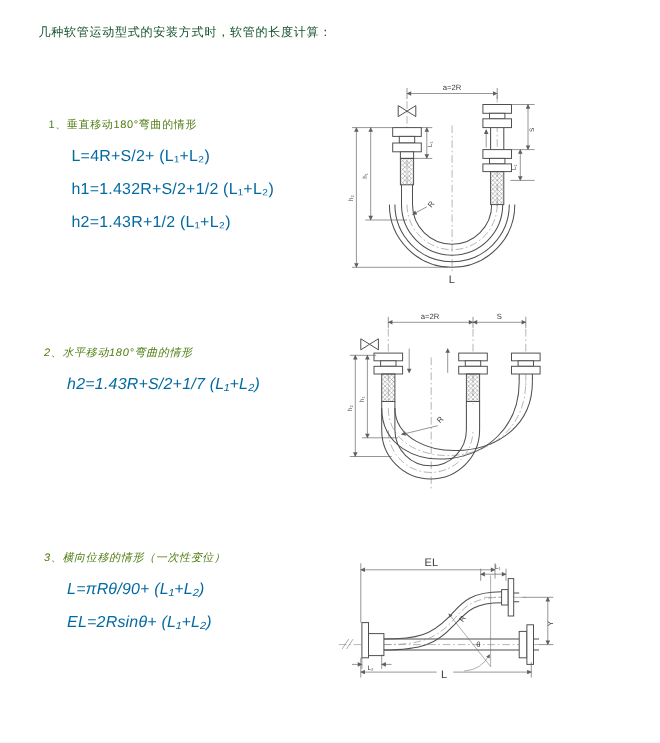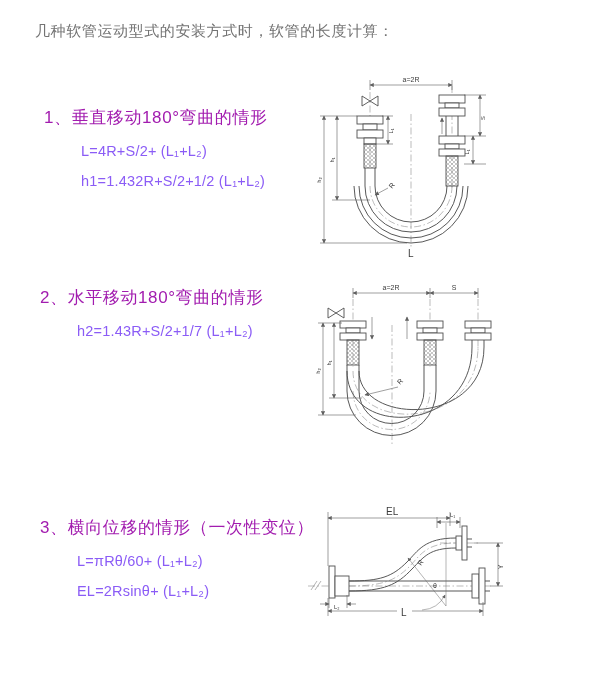--- a/index.html
+++ b/index.html
@@ -1,21 +1,21 @@
 <!DOCTYPE html>
 <html><head>
 <meta charset="utf-8">
 <style>
   html,body{margin:0;padding:0;background:#f2f2f2;}
   #page{position:relative;width:600px;height:675px;background:#ffffff;overflow:hidden;
         font-family:"Liberation Sans",sans-serif;color:#1c1c1c;}
-  .title{position:absolute;left:35px;top:22px;font-size:15px;color:#737373;letter-spacing:.6px;}
+  .title{position:absolute;left:35px;top:22px;font-size:11px;color:#14532d;letter-spacing:.6px;}
   .section{position:absolute;}
-  .sec-heading{font-size:17px;letter-spacing:.6px;margin-bottom:7px;color:#a21caf;}
-  .formula{font-size:14.5px;margin-left:37px;line-height:30px;letter-spacing:.2px;color:#8b5cf6;}
+  .sec-heading{font-size:10px;letter-spacing:.6px;margin-bottom:7px;color:#4d7c0f;}
+  .formula{font-size:14.5px;margin-left:21px;line-height:30px;letter-spacing:.2px;color:#0369a1;}
   .diag{position:absolute;}
   svg .cl{stroke:#8f8f8f;stroke-width:.6;fill:none;stroke-dasharray:7 2.5 1.5 2.5;}
   svg .ln{stroke:#4f4f4f;stroke-width:.95;fill:none;}
   svg .fit rect{stroke:#4f4f4f;stroke-width:.9;fill:#fff;}
   svg .dim{stroke:#5f5f5f;stroke-width:.6;fill:none;}
   svg .thin{stroke:#6a6a6a;stroke-width:.5;fill:none;}
   svg text{font-family:"Liberation Sans",sans-serif;font-size:7px;fill:#3a3a3a;}
   svg text.sm{font-size:5.8px;}
   svg text.big{font-size:10px;}
 </style>
@@ -23,30 +23,31 @@
 <body>
 
 <div id="page">
 
   <div class="title">几种软管运动型式的安装方式时，软管的长度计算：</div>
 
   <div class="section" style="left:44px;top:106px;">
     <div class="sec-heading">1、垂直移动180°弯曲的情形</div>
     <div class="formula">L=4R+S/2+ (L₁+L₂)</div>
     <div class="formula">h1=1.432R+S/2+1/2 (L₁+L₂)</div>
+    <div class="formula">h2=1.43R+1/2 (L₁+L₂)</div>
   </div>
 
-  <div class="section" style="left:40px;top:286px;">
+  <div class="section" style="left:40px;top:314px;font-style:italic;">
     <div class="sec-heading">2、水平移动180°弯曲的情形</div>
     <div class="formula">h2=1.43R+S/2+1/7 (L₁+L₂)</div>
   </div>
 
-  <div class="section" style="left:40px;top:516px;">
+  <div class="section" style="left:40px;top:500px;font-style:italic;">
     <div class="sec-heading">3、横向位移的情形（一次性变位）</div>
-    <div class="formula">L=πRθ/60+ (L₁+L₂)</div>
+    <div class="formula">L=πRθ/90+ (L₁+L₂)</div>
     <div class="formula">EL=2Rsinθ+ (L₁+L₂)</div>
   </div>
 
   <svg class="diag" style="left:312px;top:68px;" width="240" height="195" viewBox="0 0 240 195">
     <defs>
       <marker id="arr" viewBox="0 0 10 10" refX="9" refY="5" markerWidth="9" markerHeight="7" orient="auto-start-reverse">
         <path d="M0,0 L10,5 L0,10 z" fill="#5f5f5f"></path>
       </marker>
       <pattern id="braid" width="4" height="4" patternUnits="userSpaceOnUse">
         <path d="M0,4 L4,0 M0,0 L4,4" stroke="#8f8f8f" stroke-width="0.5"></path>

